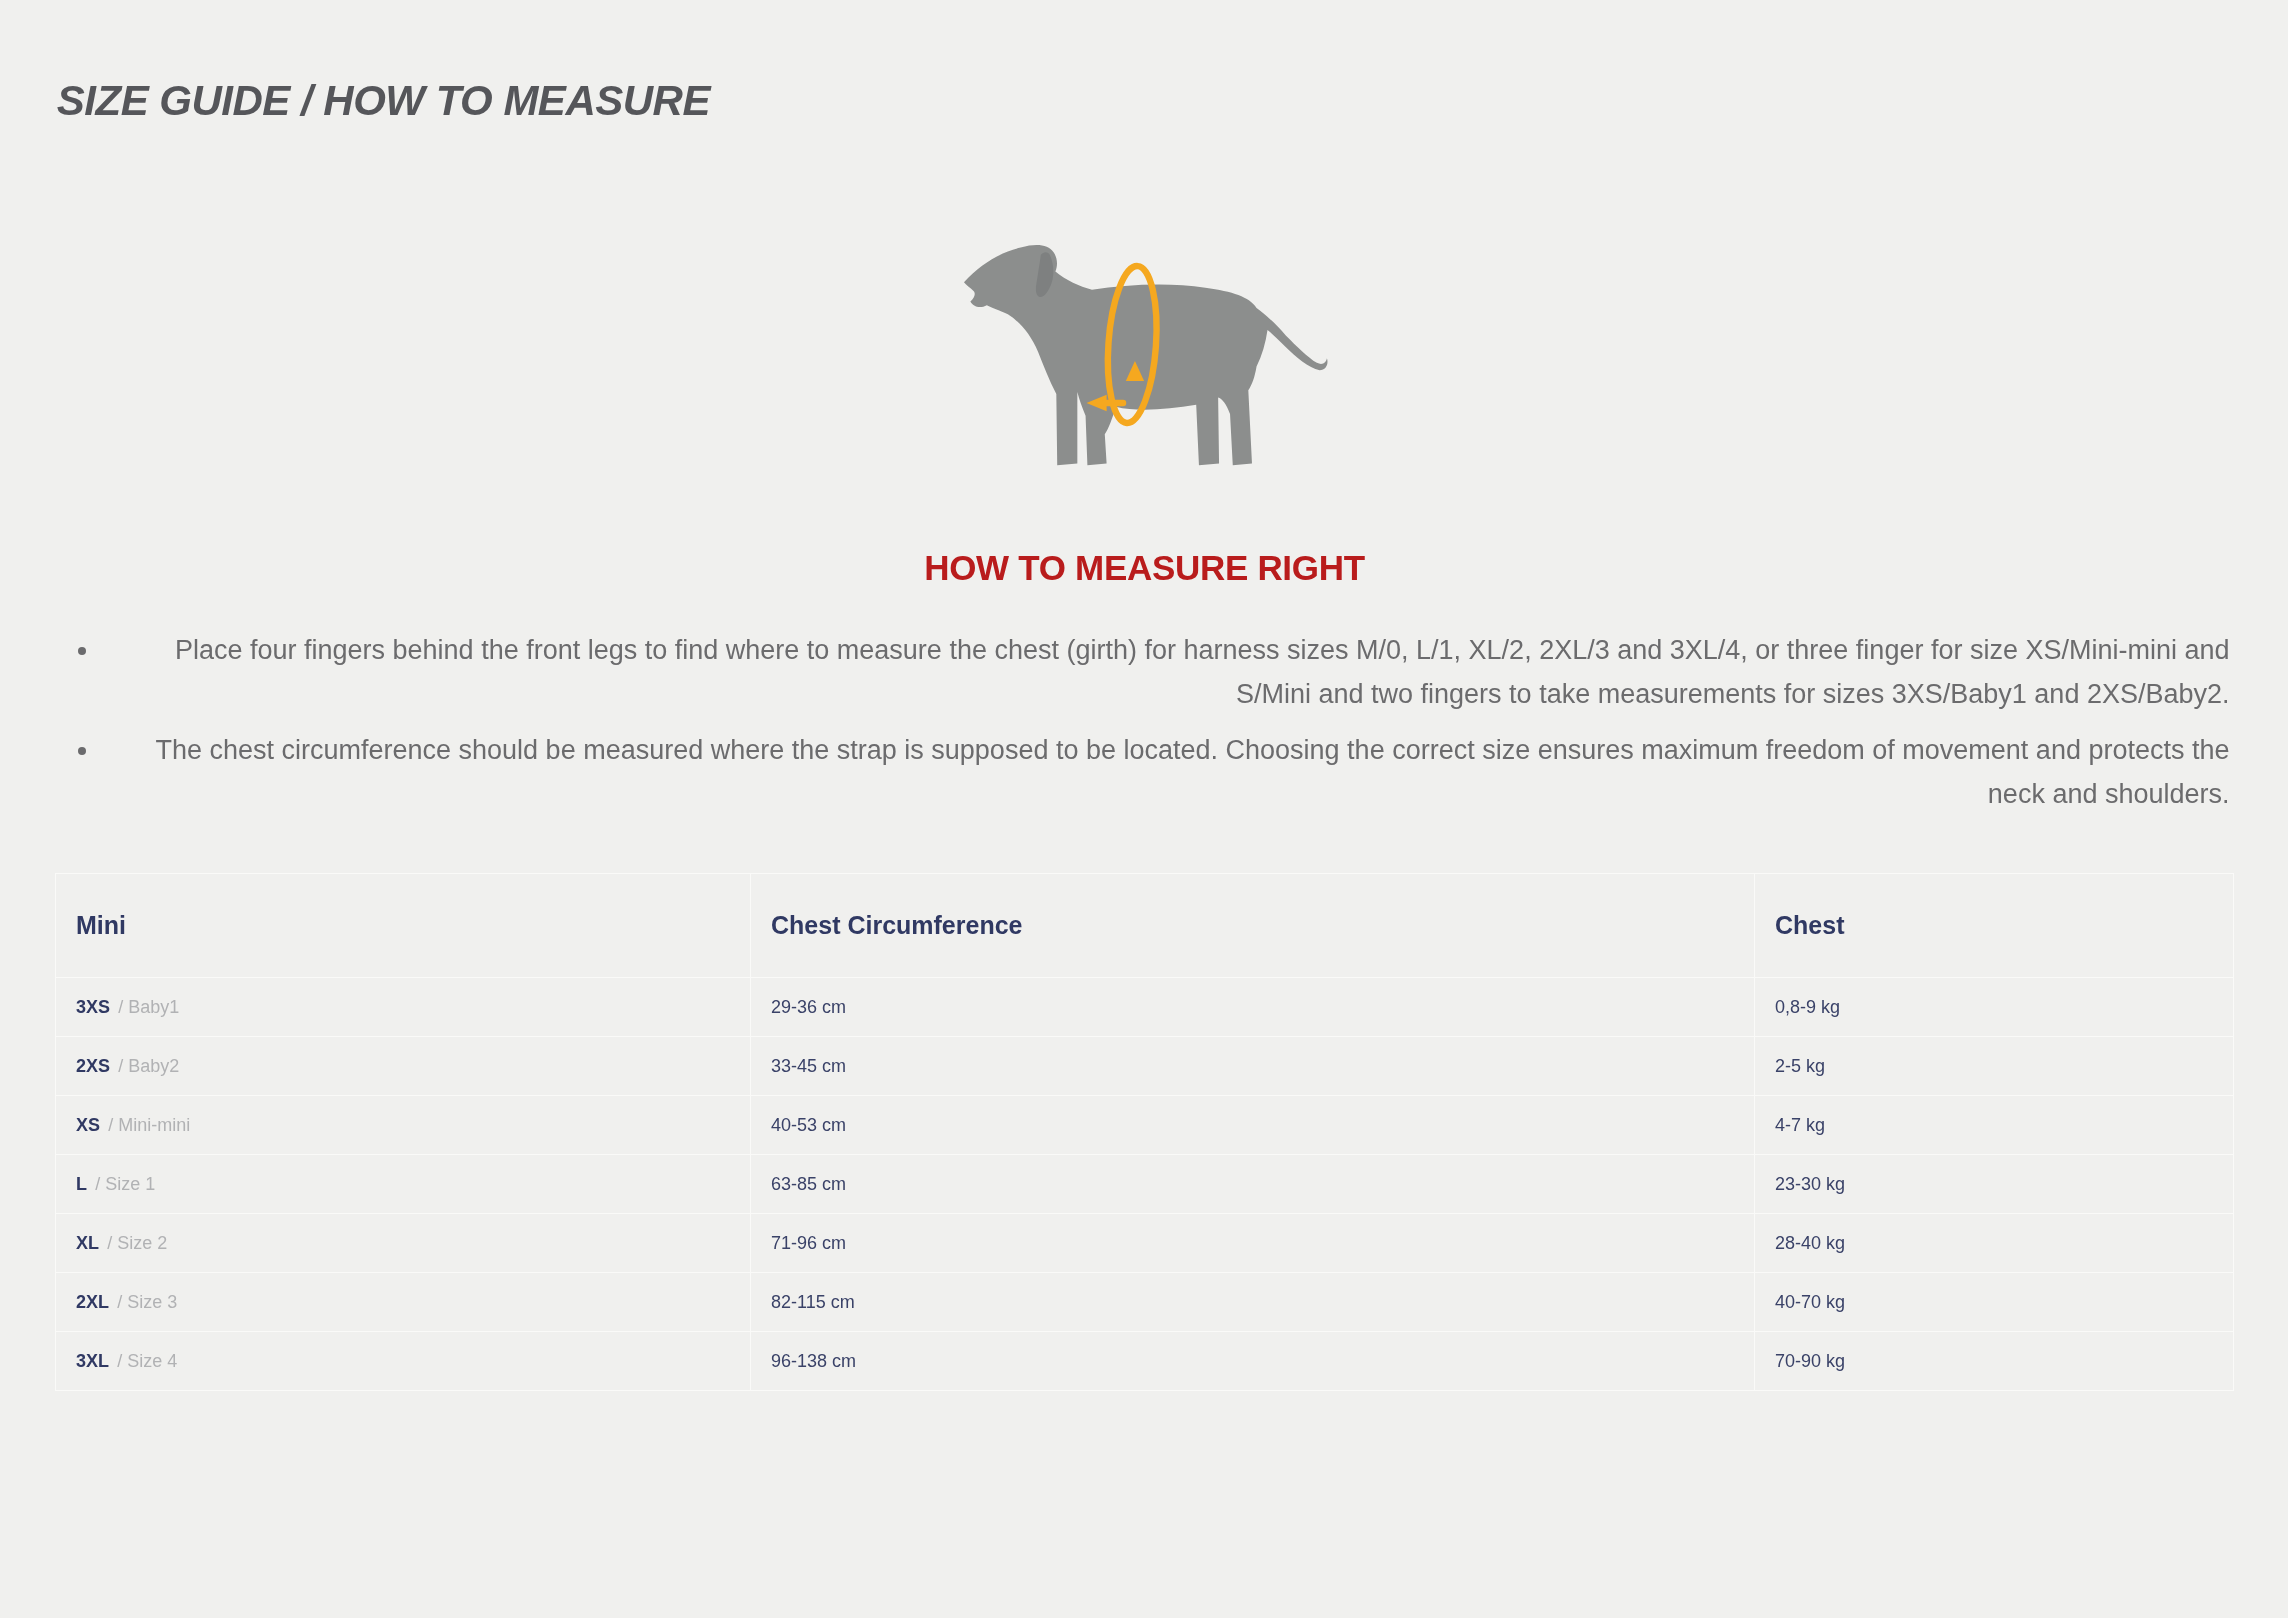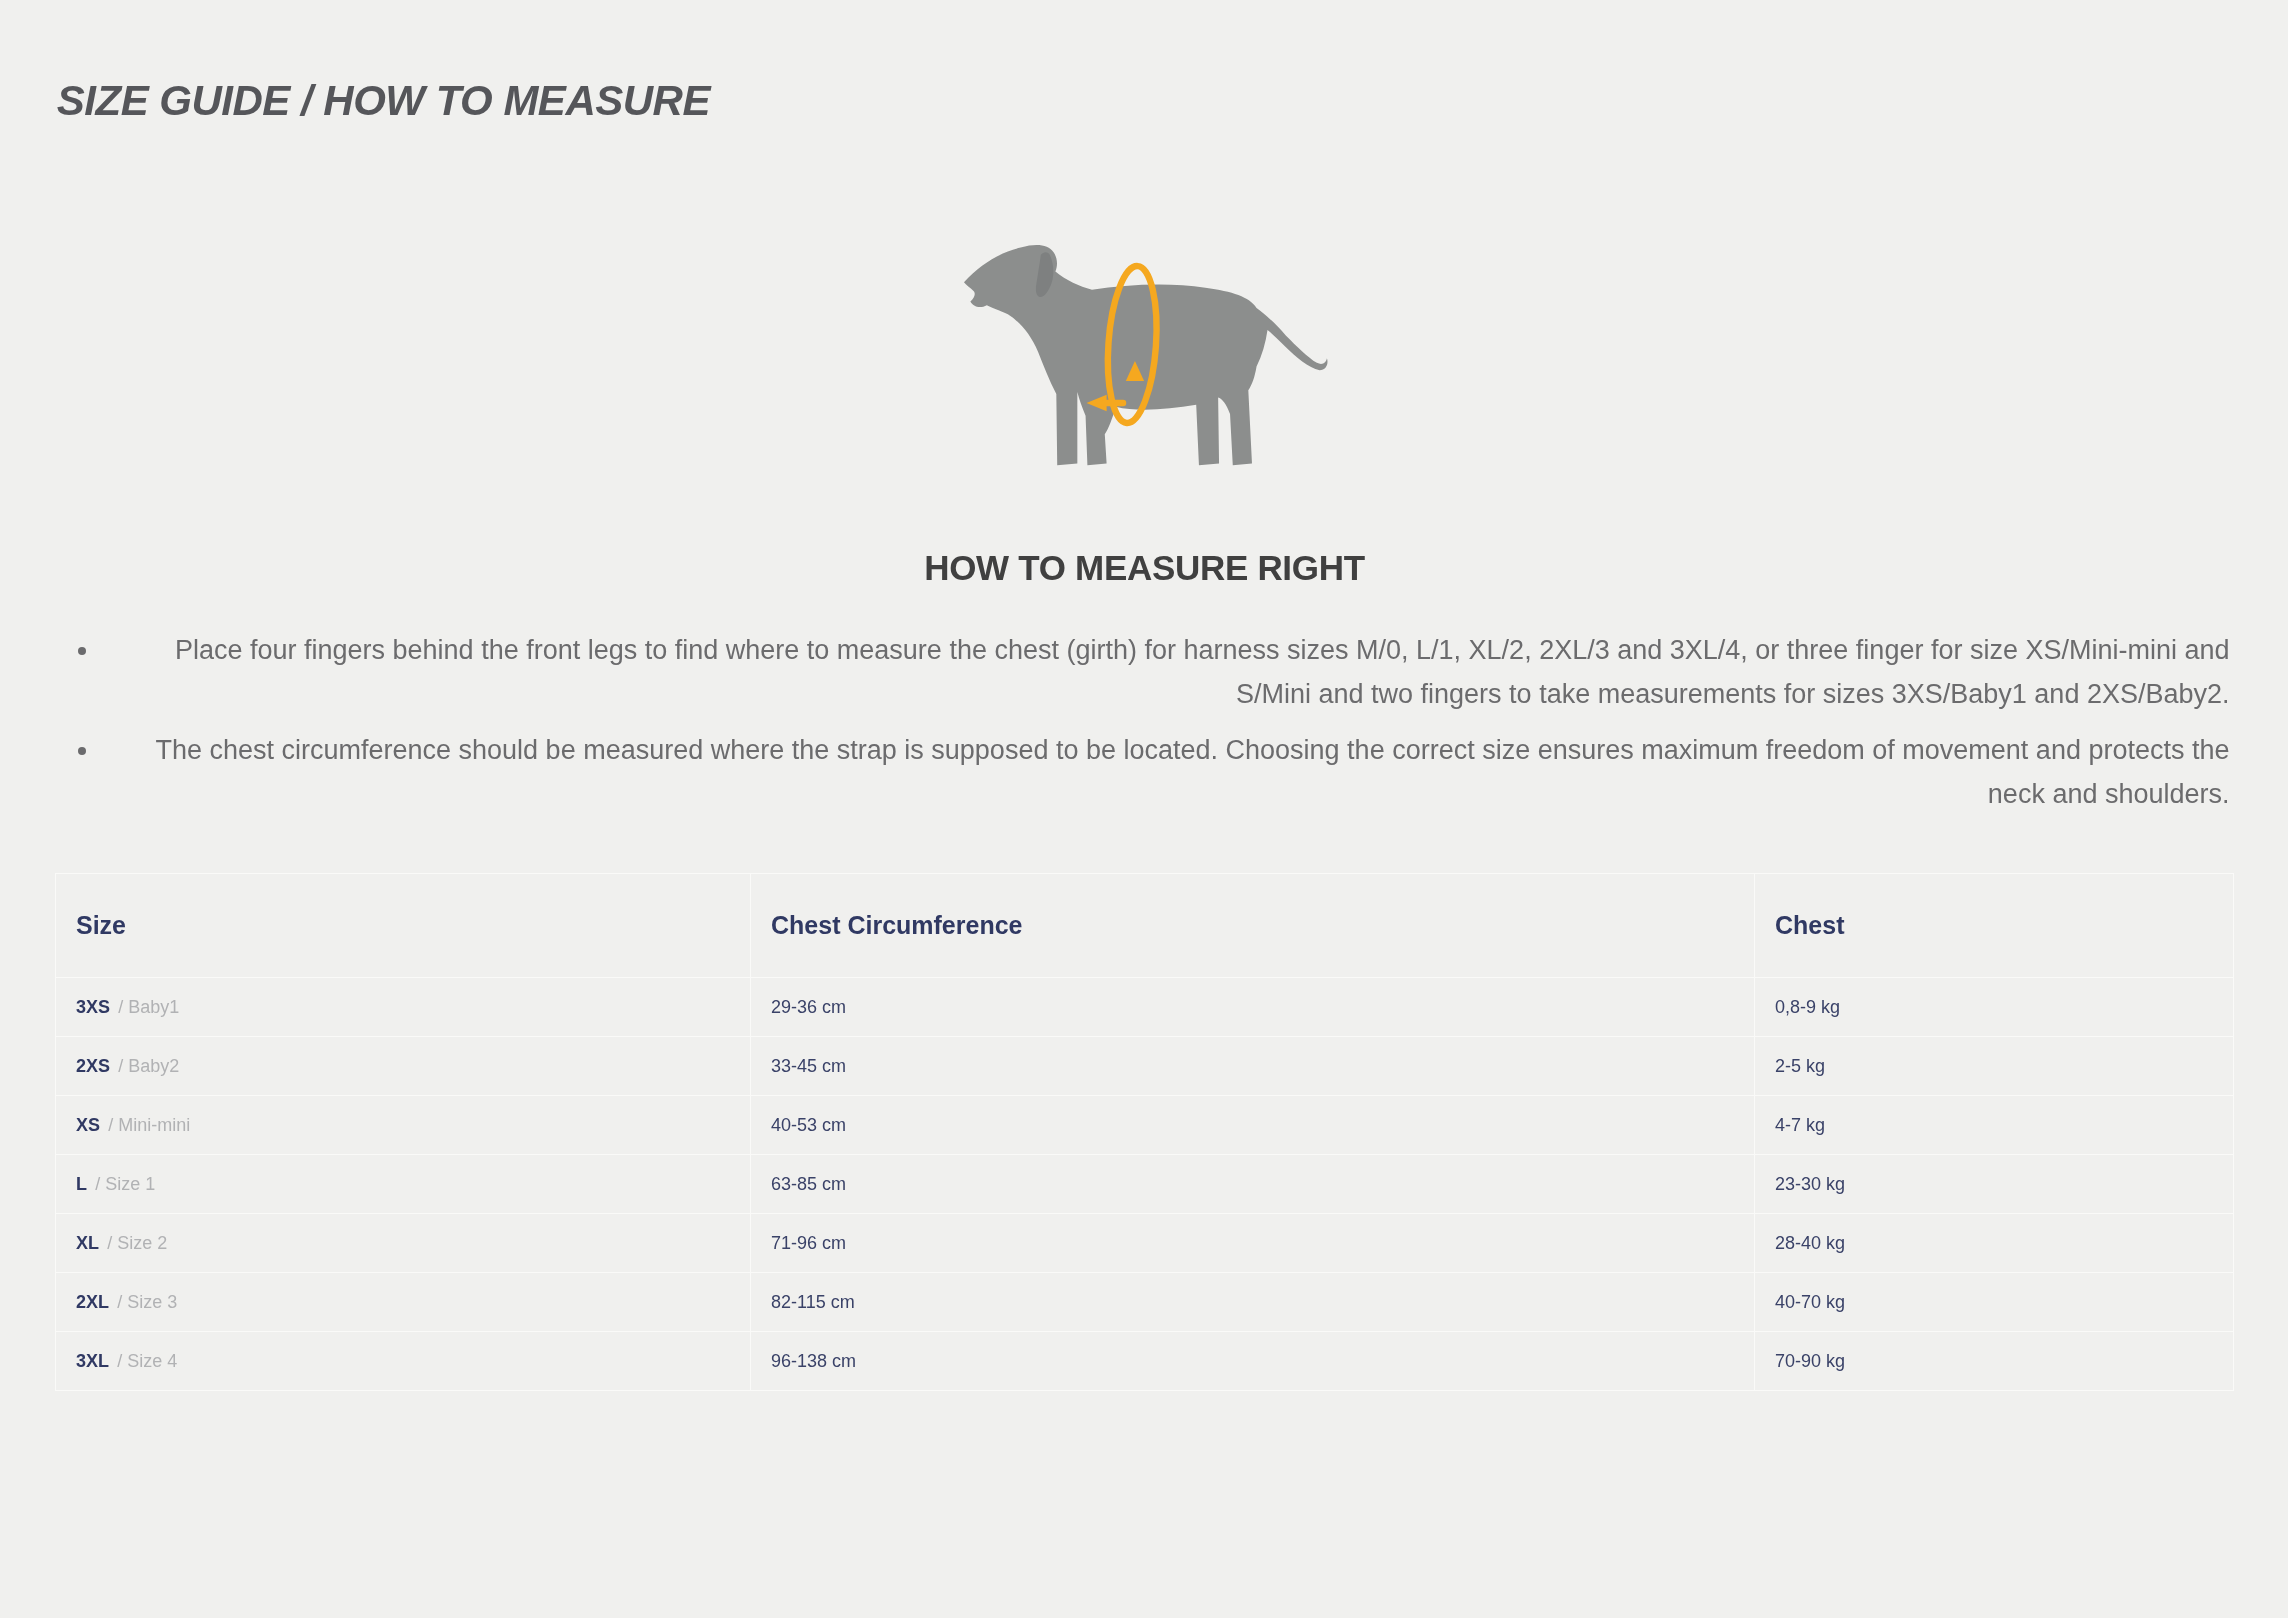--- a/index.html
+++ b/index.html
@@ -35,21 +35,21 @@
     height: 257px;
     display: block;
   }
   .heading {
     margin: 63px 0 12px;
     text-align: center;
     font-size: 35px;
     line-height: 1.2;
     font-weight: 700;
     letter-spacing: -0.3px;
-    color: #404040;
+    color: #b91c1c;
   }
   .instructions {
     margin: 39px 0 0;
     padding: 0 0 0 46px;
     list-style: disc;
   }
   .instructions li {
     font-size: 27px;
     line-height: 44px;
     color: #6b6b6d;
@@ -155,21 +155,21 @@
   </ul>
 
   <table class="size-table">
     <colgroup>
       <col class="c1">
         <col class="c2">
         <col class="c3">
     </colgroup>
     <thead>
       <tr>
-        <th>Size</th>
+        <th>Mini</th>
         <th>Chest Circumference</th>
         <th>Chest</th>
       </tr>
     </thead>
     <tbody>
   <tr>
     <td>
       <span class="size-code">3XS</span><span class="muted">/ Baby1</span>
     </td>
     <td>29-36 cm</td>

